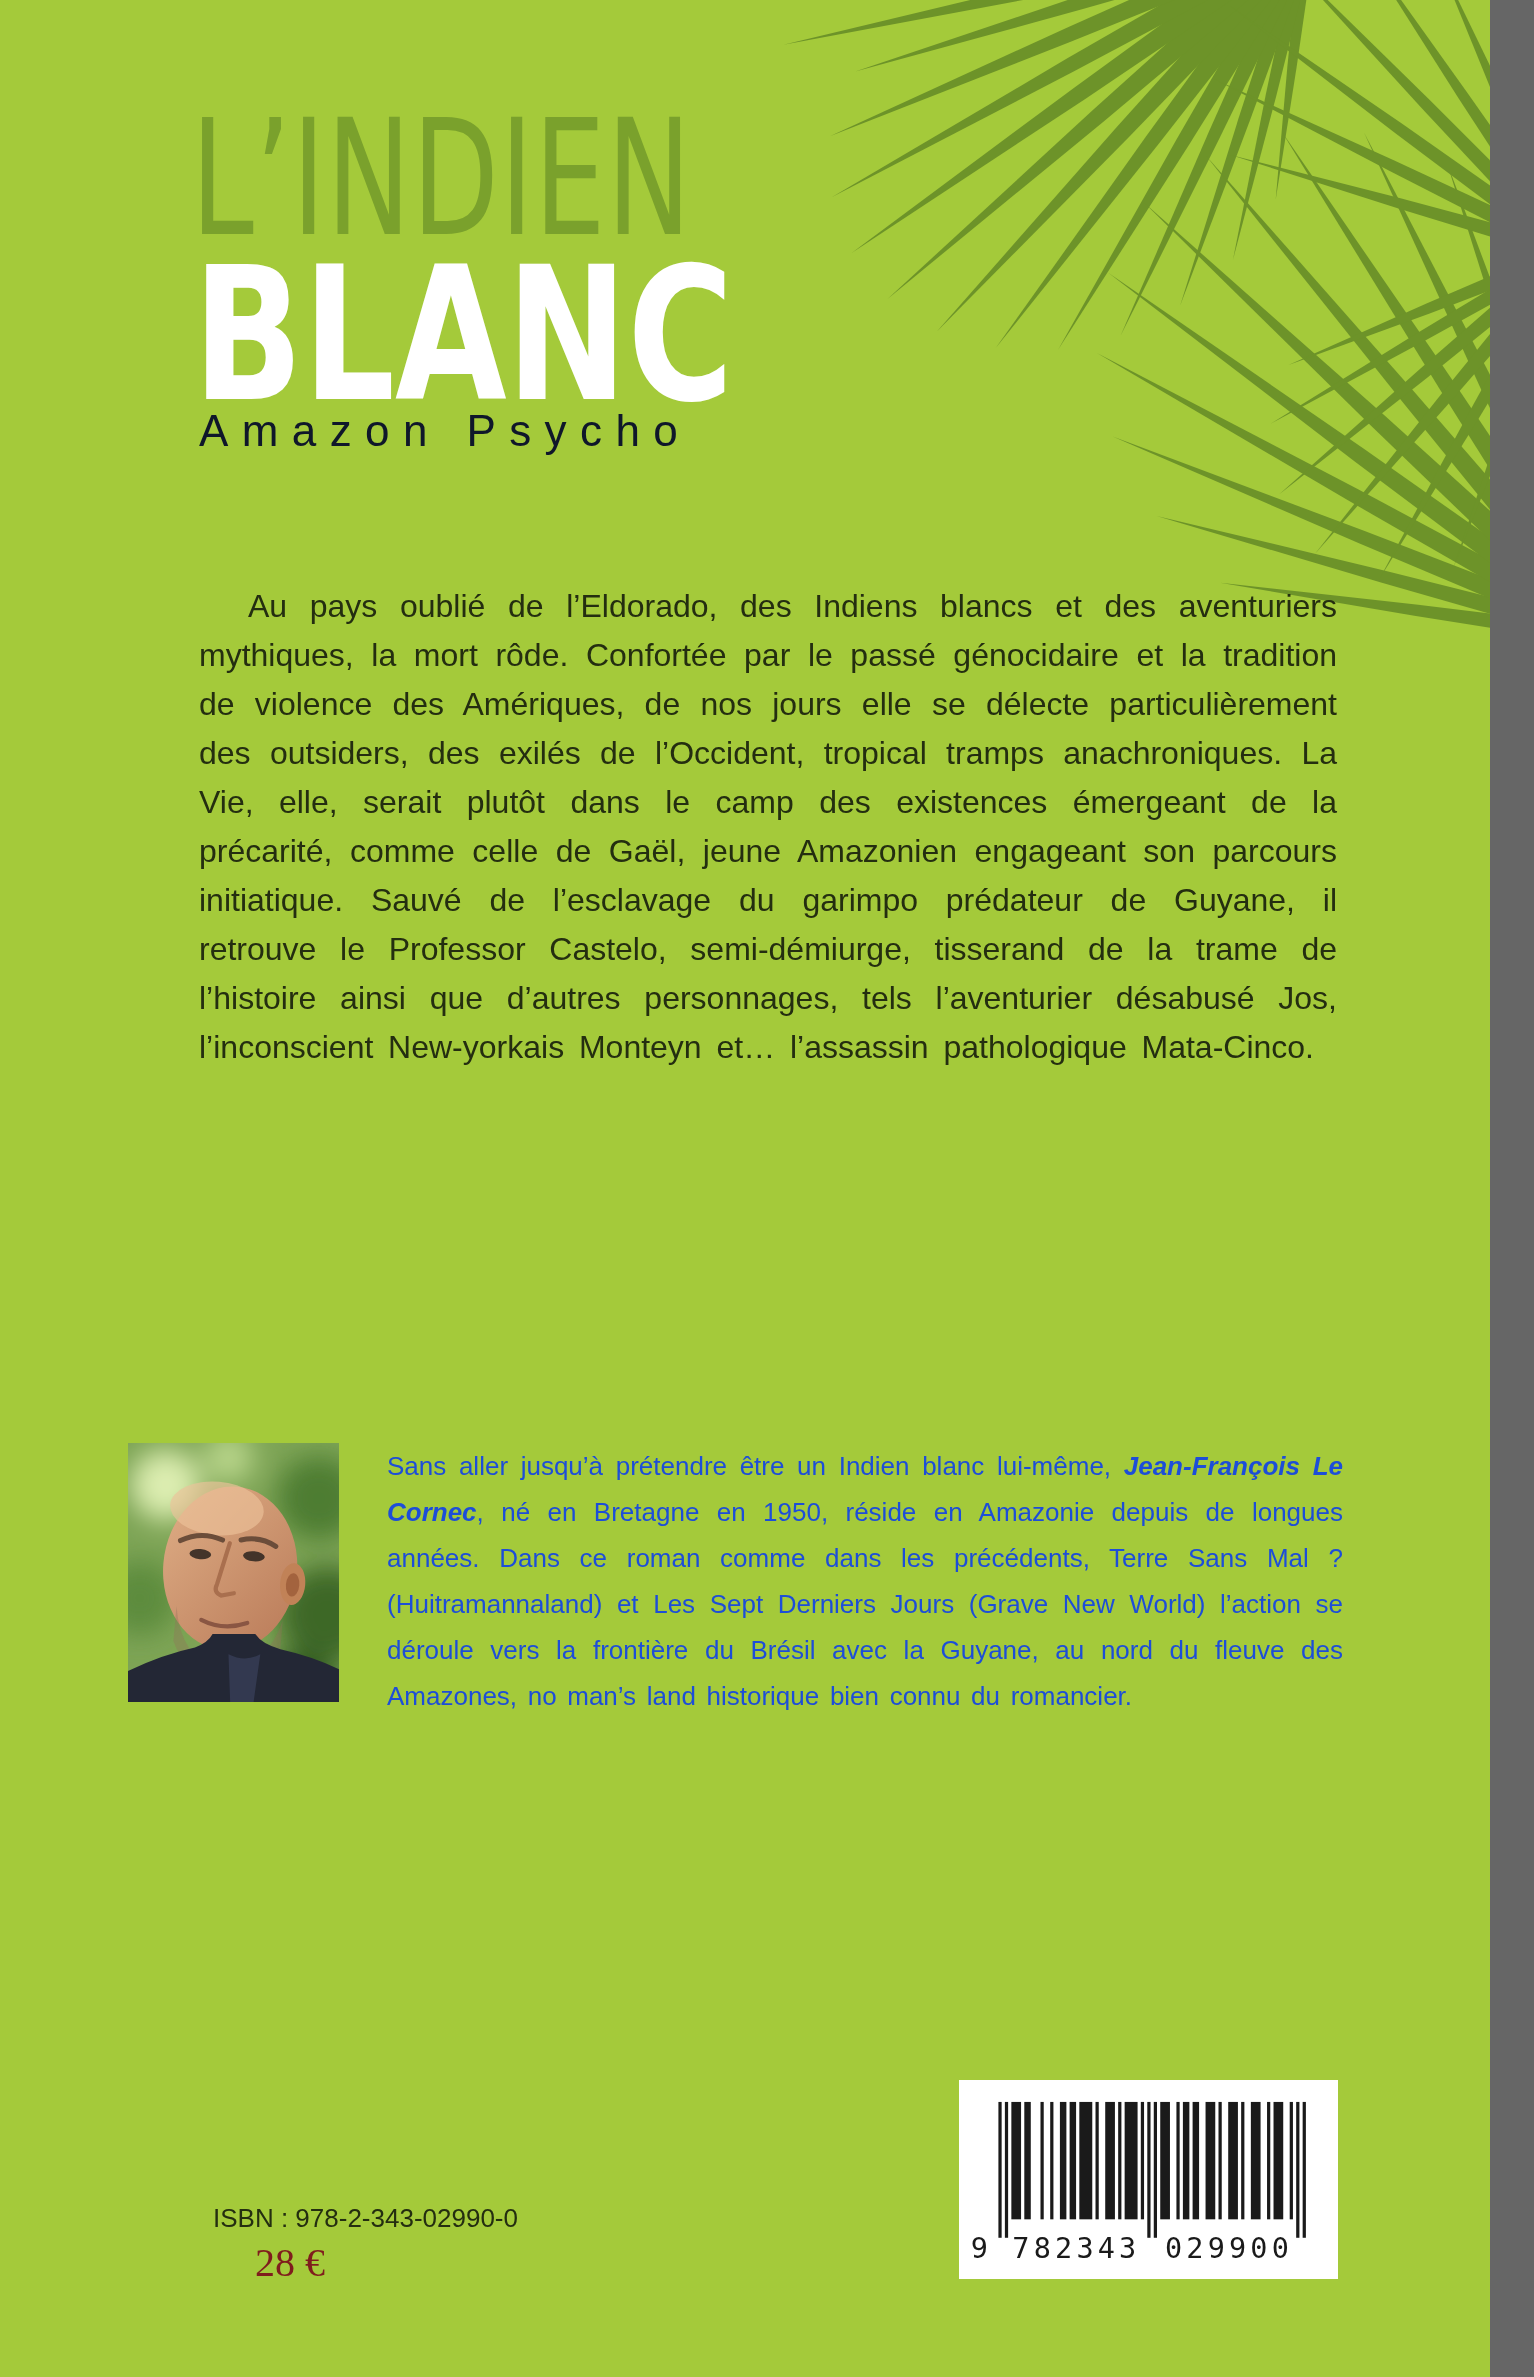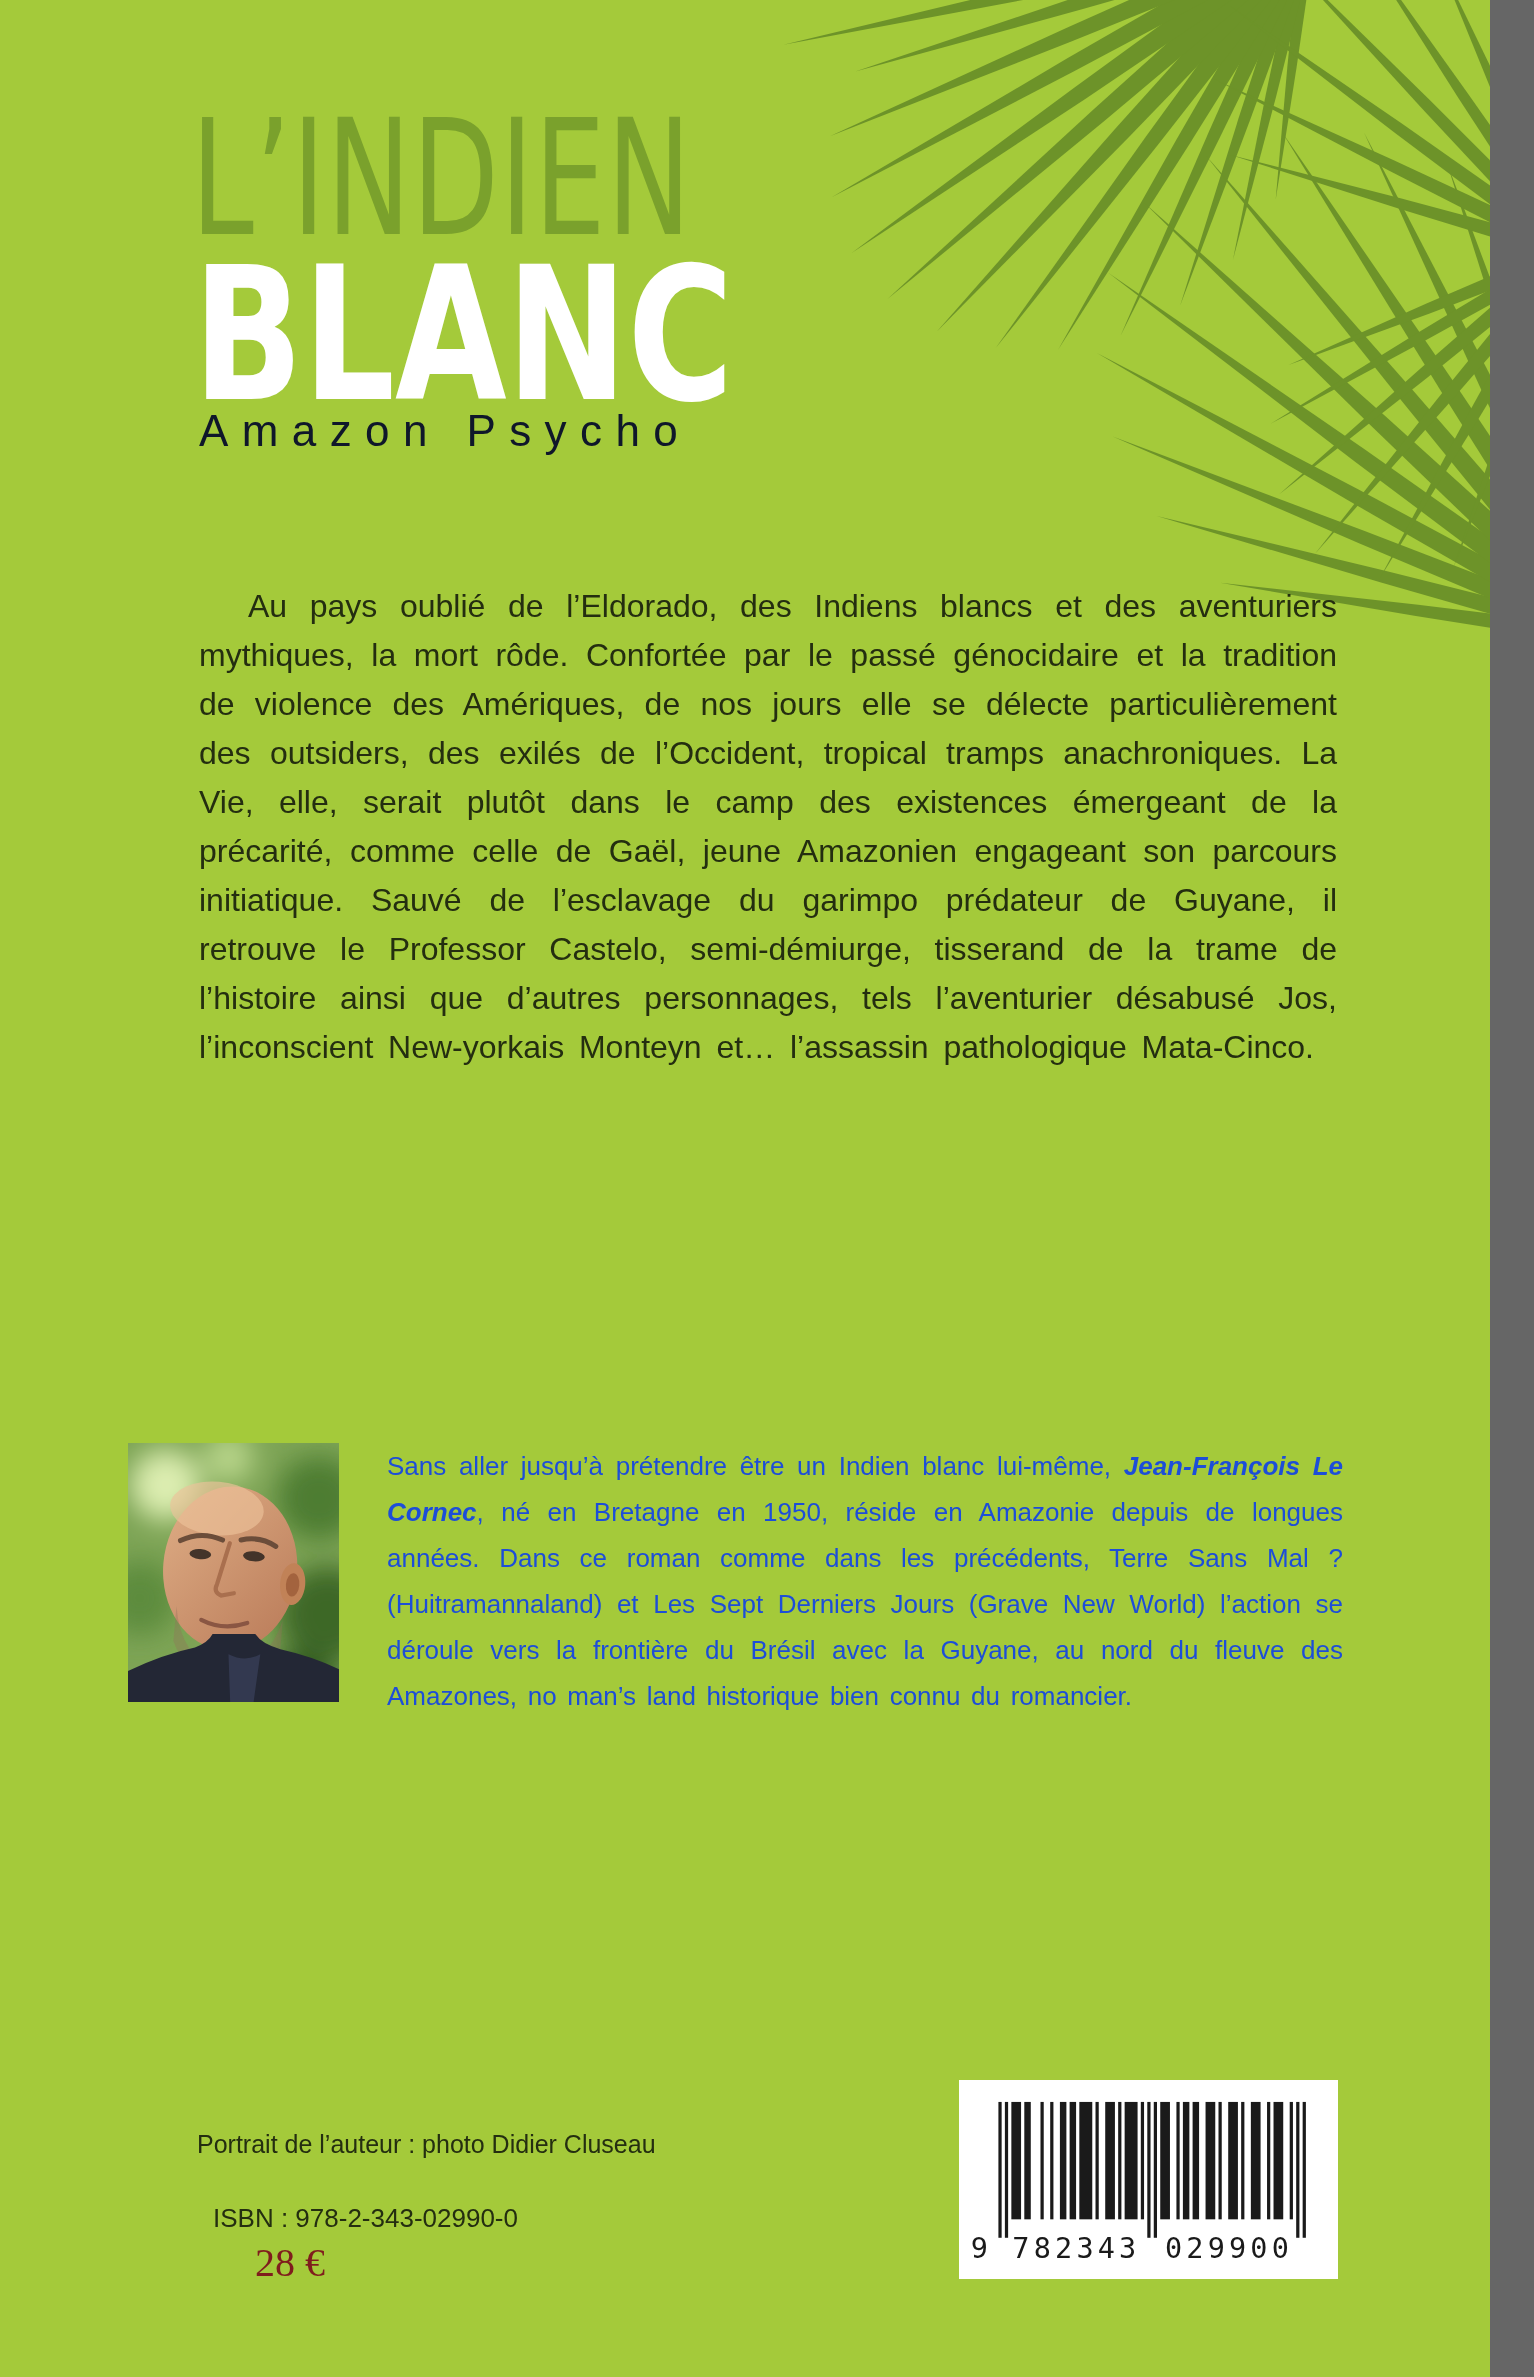--- a/index.html
+++ b/index.html
@@ -136,21 +136,20 @@
       <path d="M119,120 L108,170 Q104,180 114,183 L129,179" fill="none" stroke="#a96f4e" stroke-width="5" stroke-linecap="round"></path>
       <path d="M93,214 Q120,225 148,213" stroke="#8a5643" stroke-width="5" fill="none" stroke-linecap="round"></path>
       <path d="M62,200 Q72,262 122,274 Q176,264 190,206 L190,252 Q160,292 120,290 Q80,282 62,242 Z" fill="#93705a" opacity="0.35"></path>
     </g>
     <path d="M0,309 L0,272 Q42,252 80,244 Q96,238 101,228 L152,228 Q160,240 182,246 Q222,255 252,270 L252,309 Z" fill="#232735"></path>
     <path d="M120,252 Q140,262 158,252 L150,309 L122,309 Z" fill="#333950"></path>
   </svg>
 
   <p class="bio-text"><span class="it">Sans aller jusqu’à prétendre être un Indien blanc lui-même, </span><span class="bit">Jean-François Le Cornec</span><span class="it">, né en Bretagne en 1950, réside en Amazonie depuis de longues années. Dans ce roman comme dans les précédents, </span><span>Terre Sans Mal ? (Huitramannaland) </span><span class="it">et</span><span> Les Sept Derniers Jours (Grave New World) </span><span class="it">l’action se déroule vers la frontière du Brésil avec la Guyane, au nord du fleuve des Amazones, no man’s land historique bien connu du romancier.</span></p>
 
-  <div class="credit">Portrait de l’auteur : photo Didier Cluseau</div>
   <div class="isbn">ISBN : 978-2-343-02990-0</div>
   <div class="price">28 €</div>
 
   <div class="barcode-box">
     <svg id="barcode-svg" width="379" height="199" viewBox="0 0 452 237">
       <g id="barcode-bars">
           <rect x="47.00" y="26" width="3.86" height="162" fill="#1a1a1a"></rect>
           <rect x="54.72" y="26" width="3.86" height="162" fill="#1a1a1a"></rect>
           <rect x="62.44" y="26" width="11.58" height="140" fill="#1a1a1a"></rect>
           <rect x="77.88" y="26" width="7.72" height="140" fill="#1a1a1a"></rect>

